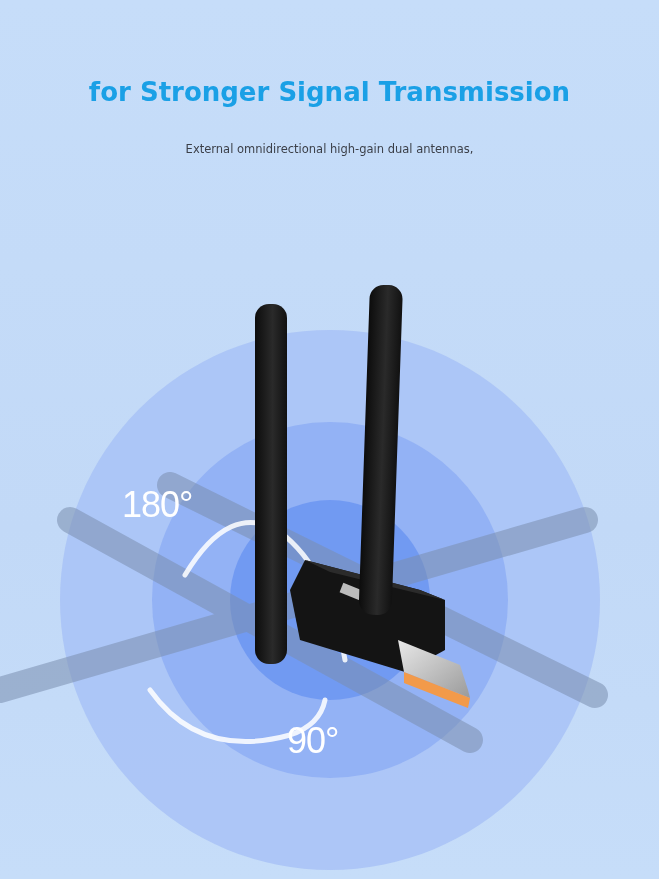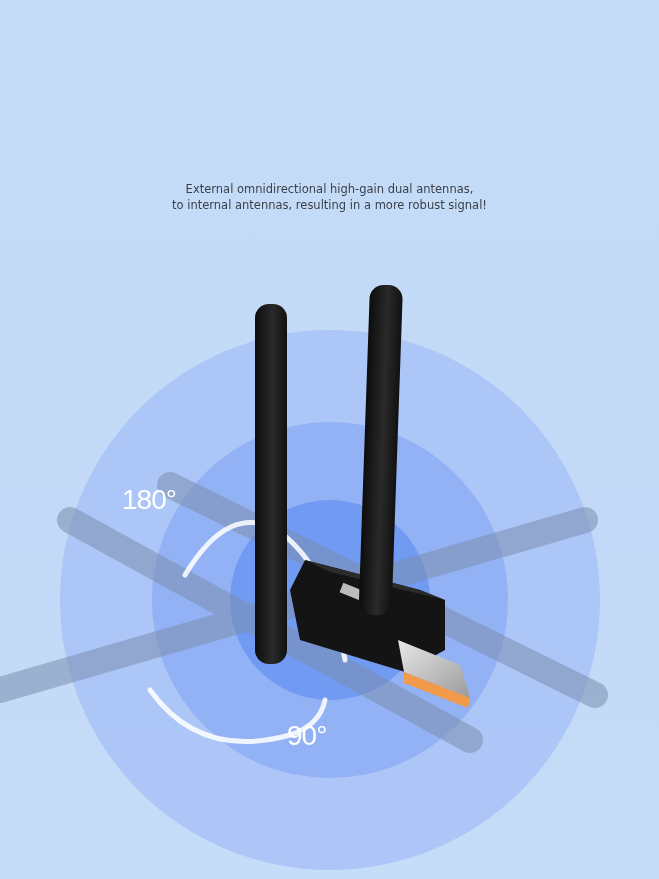--- a/index.html
+++ b/index.html
@@ -1,33 +1,33 @@
 <!DOCTYPE html>
 <html><head>
 <meta charset="utf-8">
 <style>
   html,body{margin:0;padding:0;}
   body{width:659px;height:879px;overflow:hidden;background:#c4dcf8;position:relative;font-family:"DejaVu Sans","Liberation Sans",sans-serif;}
   .bg{position:absolute;inset:0;background:linear-gradient(180deg,#c6ddf9 0%,#c2d9f7 60%,#c6ddf9 100%);}
   .title{position:absolute;left:0;right:0;top:76px;text-align:center;color:#1aa0e6;font-weight:bold;font-size:26px;line-height:32px;letter-spacing:0px;}
-  .desc{position:absolute;left:0;right:0;top:142px;text-align:center;color:#3b3f48;font-size:11.5px;line-height:15.5px;margin-top:40px;}
+  .desc{position:absolute;left:0;right:0;top:142px;text-align:center;color:#3b3f48;font-size:11.5px;line-height:15.5px;}
   .scene{position:absolute;left:0;top:0;width:659px;height:879px;}
-  .deg{position:absolute;color:#ffffff;font-family:"Liberation Sans",sans-serif;font-size:28px;font-weight:normal;letter-spacing:-1px;}
+  .deg{position:absolute;color:#ffffff;font-family:"Liberation Sans",sans-serif;font-size:36px;font-weight:normal;letter-spacing:-1px;}
 </style>
 </head>
 <body>
 
 <div class="bg"></div>
 
 <div class="title">
+  <div>for Stronger Signal Transmission</div>
 </div>
 
 <div class="desc">
   <div>External omnidirectional high-gain dual antennas,</div>
-  <div>to internal antennas, resulting in a more robust signal!</div>
 </div>
 
 <svg class="scene" viewBox="0 0 659 879" xmlns="http://www.w3.org/2000/svg">
   <defs>
     <radialGradient id="gOuter" cx="50%" cy="50%" r="50%">
       <stop offset="0%" stop-color="#9db9f6"></stop>
       <stop offset="100%" stop-color="#aac4f7"></stop>
     </radialGradient>
     <linearGradient id="gAnt" x1="0" x2="1" y1="0" y2="0">
       <stop offset="0%" stop-color="#0c0c0c"></stop>

